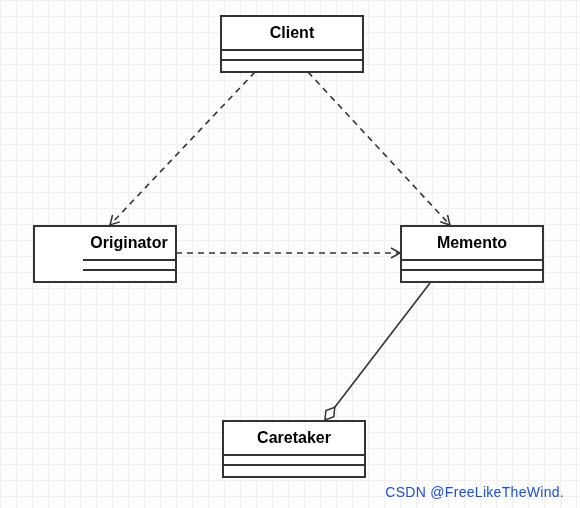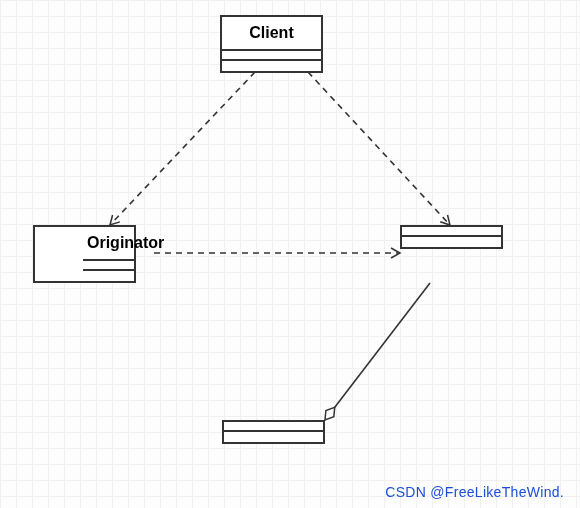--- a/index.html
+++ b/index.html
@@ -16,21 +16,21 @@
       inset: 0;
       background-image:
         linear-gradient(to right, #f0f0f0 1px, transparent 1px),
         linear-gradient(to bottom, #f0f0f0 1px, transparent 1px);
       background-size: 16px 16px;
     }
     .class-box {
       position: absolute;
       background: #fff;
       border: 2px solid #333;
-      width: 103px;
+      width: 144px;
     }
     .class-title {
       text-align: center;
       font-weight: bold;
       font-size: 16px;
       padding: 7px 4px;
       border-bottom: 2px solid #333;
     }
     .class-mid {
       height: 10px;
@@ -86,22 +86,24 @@
   <div class="class-bot"></div>
 </div>
 
 <div class="class-box" style="left:33px; top:225px;padding-left:48px;">
   <div class="class-title">Originator</div>
   <div class="class-mid"></div>
   <div class="class-bot"></div>
 </div>
 
 <div class="class-box" style="left:400px; top:225px;">
+  <div class="class-title">Memento</div>
   <div class="class-mid"></div>
   <div class="class-bot"></div>
 </div>
 
 <div class="class-box" style="left:222px; top:420px;">
+  <div class="class-title">Caretaker</div>
   <div class="class-mid"></div>
   <div class="class-bot"></div>
 </div>
 
 <div class="watermark">CSDN @FreeLikeTheWind.</div>
 
 </body></html>

